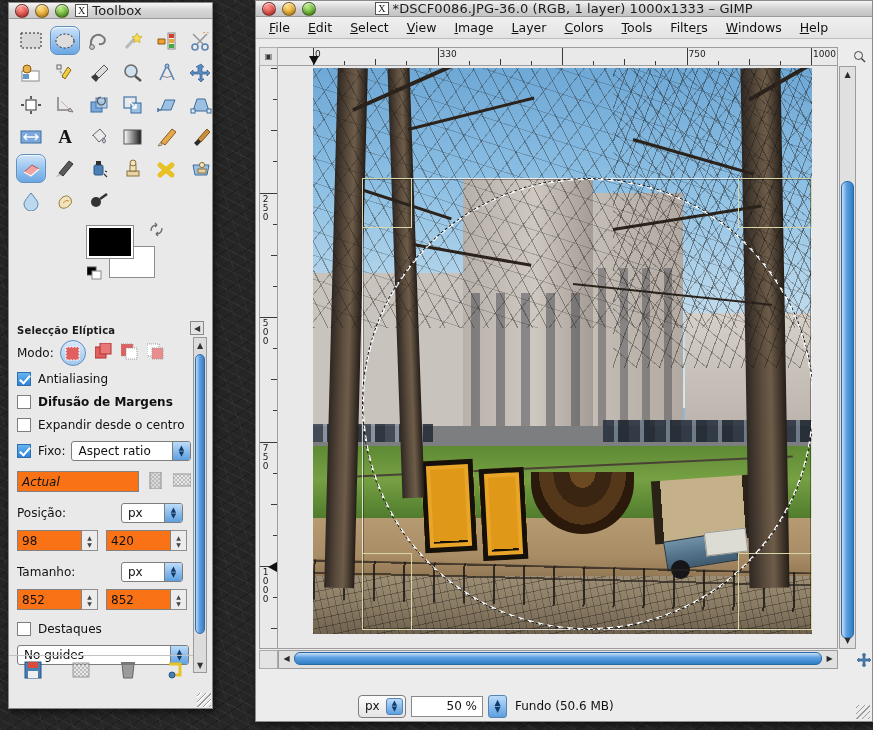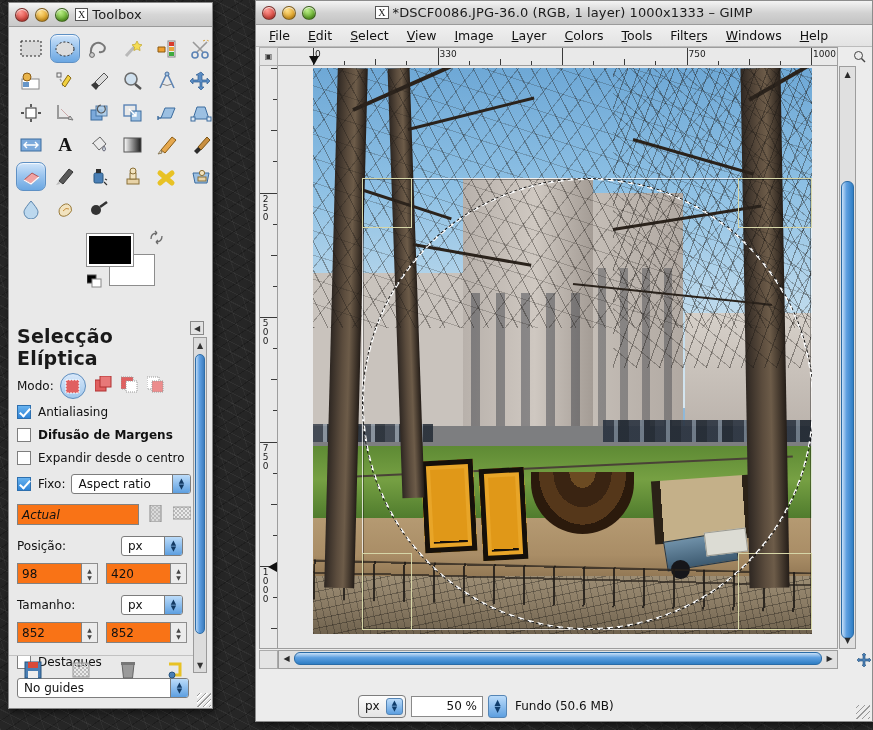--- a/index.html
+++ b/index.html
@@ -28,21 +28,21 @@
     background-image:
       repeating-linear-gradient(27deg, rgba(255,255,255,.05) 0 1px, transparent 1px 9px),
       repeating-linear-gradient(-34deg, rgba(0,0,0,.22) 0 1px, transparent 1px 11px),
       repeating-linear-gradient(72deg, rgba(255,255,255,.035) 0 1px, transparent 1px 14px);
   }
 
   
   .win { position:absolute; background:#e8e8e8; border:1px solid #8c8c8c;
          box-shadow:2px 3px 7px rgba(0,0,0,.55); }
   .titlebar {
-    height:24px; display:flex; align-items:center; padding:0 6px;
+    height:16px; display:flex; align-items:center; padding:0 6px;
     background:linear-gradient(#f4f4f4,#d2d2d2 52%,#c3c3c3);
     border-bottom:1px solid #9a9a9a;
     font-size:13px; color:#1b1b1b;
   }
   .tb-btns{ display:flex; gap:6px; align-items:center; }
   .tb-btn{ width:14px;height:14px;border-radius:50%;
     border:1px solid rgba(0,0,0,.45);
     box-shadow:inset 0 1px 1px rgba(255,255,255,.85), inset 0 -2px 3px rgba(0,0,0,.18);}
   .tb-close{background:radial-gradient(circle at 35% 28%,#ff9a94,#d8453c 72%);}
   .tb-min  {background:radial-gradient(circle at 35% 28%,#ffe08a,#e0a021 72%);}
@@ -69,21 +69,21 @@
 
   .colorarea{ height:62px; position:relative; margin-top:4px;}
   .fg{ position:absolute; left:78px; top:4px; width:46px;height:32px;background:#000;
        border:2px solid #fff; outline:1px solid #8d8d8d;}
   .bg{ position:absolute; left:100px; top:24px; width:46px;height:32px;background:#fff;
        border:1px solid #8d8d8d;}
   .resetsw{ position:absolute; left:78px; top:42px; width:18px;height:18px;}
   .swapsw{ position:absolute; left:140px; top:0px; width:16px;height:16px;}
 
   
-  .opt-head{ font-size:19px;font-weight:bold;color:#1a1a1a; padding:6px 0 2px 8px;
+  .opt-head{ font-size:10px;font-weight:bold;color:#1a1a1a; padding:6px 0 2px 8px;
              letter-spacing:.2px;}
   .opt-body{ position:absolute; left:0; top:316px; width:190px; height:368px;
              font-size:12px; color:#111;}
   .row{ display:flex;align-items:center; padding:3px 8px; }
   .lbl{ white-space:nowrap; }
   .chk{ width:14px;height:14px;border:1px solid #7e7e7e;background:#fff;
         margin-right:7px; position:relative; flex:none;}
   .chk.on{ background:linear-gradient(#68b3f0,#2f83d6); border-color:#2d6fae;}
   .chk.on::after{ content:""; position:absolute; left:4px; top:0px; width:4px;height:9px;
         border:solid #fff; border-width:0 2px 2px 0; transform:rotate(42deg);}

